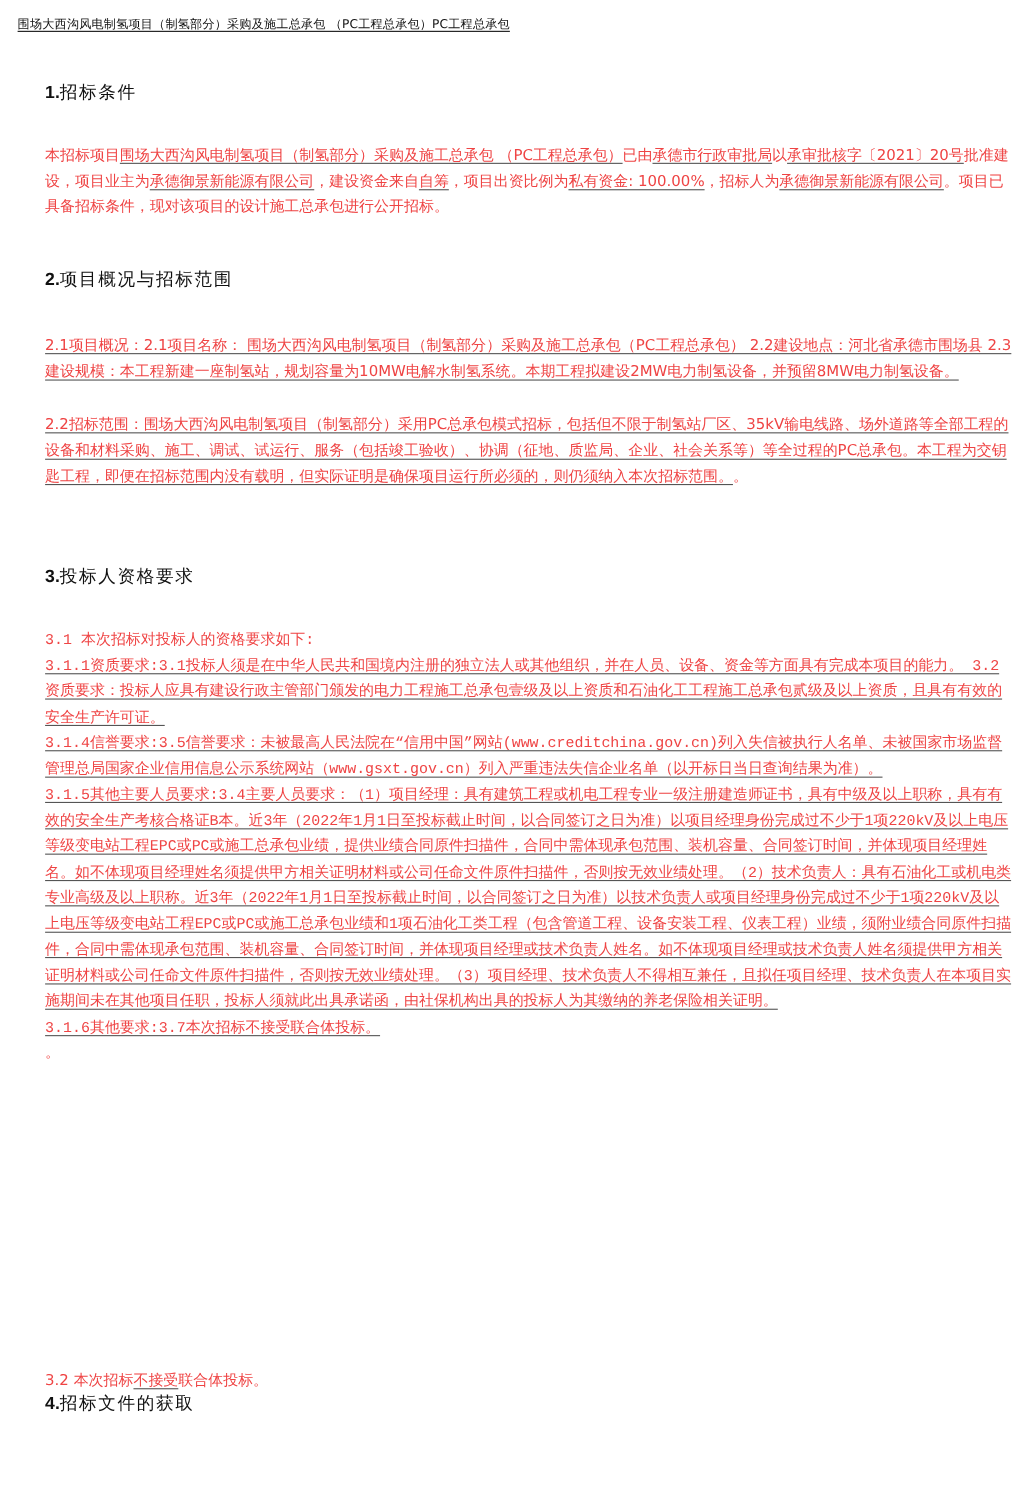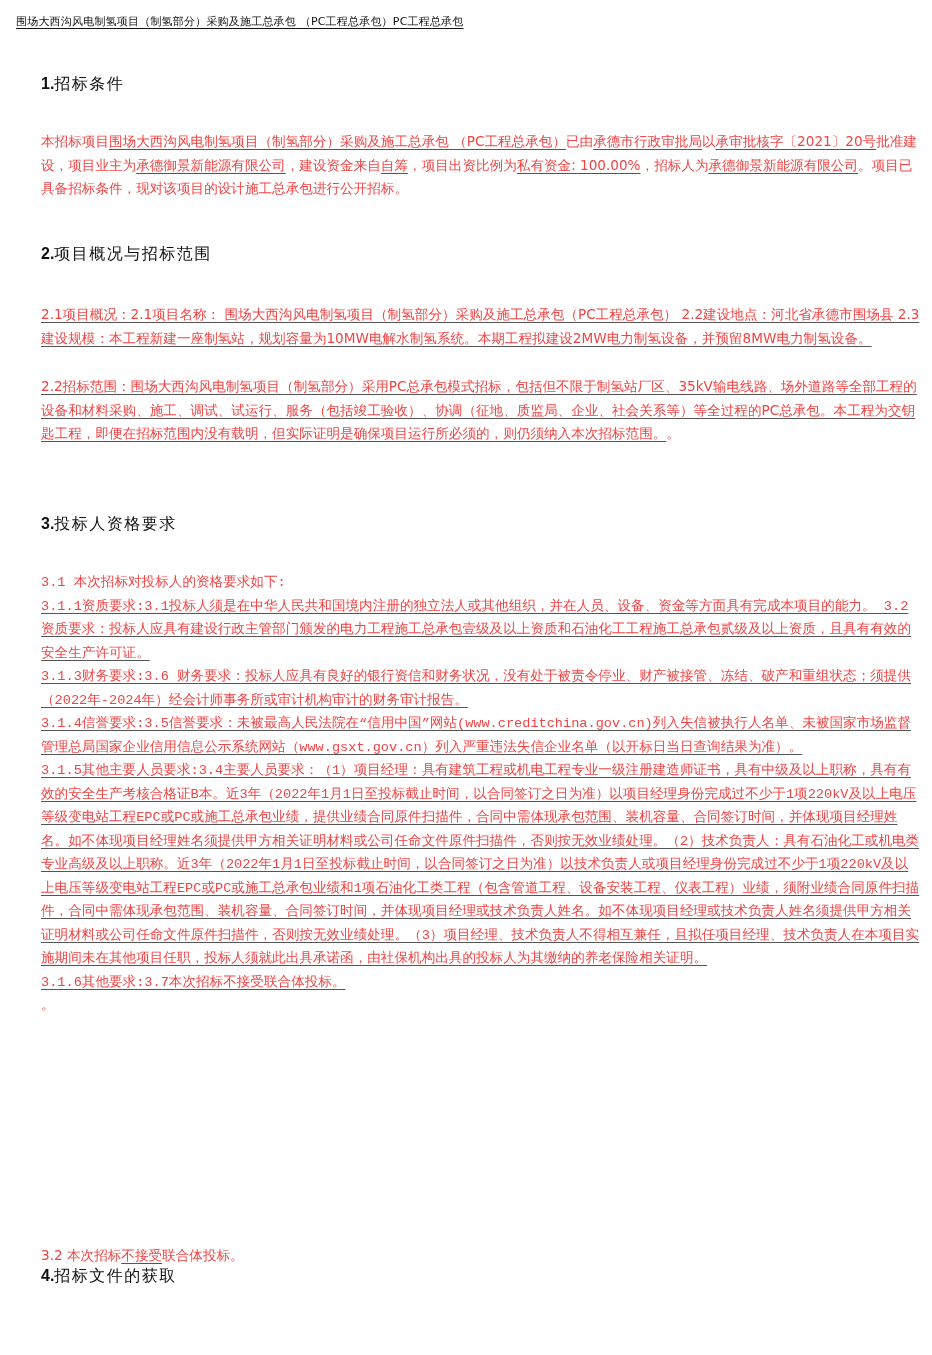--- a/index.html
+++ b/index.html
@@ -43,21 +43,20 @@
 </div>
 <div class="para" style="top:303px;"><span class="u">2.1项目概况：2.1项目名称： 围场大西沟风电制氢项目（制氢部分）采购及施工总承包（PC工程总承包） 2.2建设地点：河北省承德市围场县 2.3建设规模：本工程新建一座制氢站，规划容量为10MW电解水制氢系统。本期工程拟建设2MW电力制氢设备，并预留8MW电力制氢设备。</span></div>
 <div class="para" style="top:375px;"><span class="u">2.2招标范围：围场大西沟风电制氢项目（制氢部分）采用PC总承包模式招标，包括但不限于制氢站厂区、35kV输电线路、场外道路等全部工程的设备和材料采购、施工、调试、试运行、服务（包括竣工验收）、协调（征地、质监局、企业、社会关系等）等全过程的PC总承包。本工程为交钥匙工程，即便在招标范围内没有载明，但实际证明是确保项目运行所必须的，则仍须纳入本次招标范围。</span><span>。</span></div>
 
 <div class="h2" style="top:510px;">
   <b>3.</b><span>投标人资格要求</span>
 </div>
 <div class="para" style="top:571px;">
   <span class="block">3.1 本次招标对投标人的资格要求如下:</span>
   <span class="block"><span class="u">3.1.1资质要求:3.1投标人须是在中华人民共和国境内注册的独立法人或其他组织，并在人员、设备、资金等方面具有完成本项目的能力。 3.2资质要求：投标人应具有建设行政主管部门颁发的电力工程施工总承包壹级及以上资质和石油化工工程施工总承包贰级及以上资质，且具有有效的安全生产许可证。</span></span>
-  <span class="block"><span class="u">3.1.3财务要求:3.6 财务要求：投标人应具有良好的银行资信和财务状况，没有处于被责令停业、财产被接管、冻结、破产和重组状态；须提供（2022年-2024年）经会计师事务所或审计机构审计的财务审计报告。</span></span>
   <span class="block"><span class="u">3.1.4信誉要求:3.5信誉要求：未被最高人民法院在“信用中国”网站(www.creditchina.gov.cn)列入失信被执行人名单、未被国家市场监督管理总局国家企业信用信息公示系统网站（www.gsxt.gov.cn）列入严重违法失信企业名单（以开标日当日查询结果为准）。</span></span>
   <span class="block"><span class="u">3.1.5其他主要人员要求:3.4主要人员要求：（1）项目经理：具有建筑工程或机电工程专业一级注册建造师证书，具有中级及以上职称，具有有效的安全生产考核合格证B本。近3年（2022年1月1日至投标截止时间，以合同签订之日为准）以项目经理身份完成过不少于1项220kV及以上电压等级变电站工程EPC或PC或施工总承包业绩，提供业绩合同原件扫描件，合同中需体现承包范围、装机容量、合同签订时间，并体现项目经理姓名。如不体现项目经理姓名须提供甲方相关证明材料或公司任命文件原件扫描件，否则按无效业绩处理。（2）技术负责人：具有石油化工或机电类专业高级及以上职称。近3年（2022年1月1日至投标截止时间，以合同签订之日为准）以技术负责人或项目经理身份完成过不少于1项220kV及以上电压等级变电站工程EPC或PC或施工总承包业绩和1项石油化工类工程（包含管道工程、设备安装工程、仪表工程）业绩，须附业绩合同原件扫描件，合同中需体现承包范围、装机容量、合同签订时间，并体现项目经理或技术负责人姓名。如不体现项目经理或技术负责人姓名须提供甲方相关证明材料或公司任命文件原件扫描件，否则按无效业绩处理。（3）项目经理、技术负责人不得相互兼任，且拟任项目经理、技术负责人在本项目实施期间未在其他项目任职，投标人须就此出具承诺函，由社保机构出具的投标人为其缴纳的养老保险相关证明。</span></span>
   <span class="block"><span class="u">3.1.6其他要求:3.7本次招标不接受联合体投标。</span></span>
   <span class="block">。</span>
 </div>
 <div class="para" style="top:1244px;"><span>3.2 本次招标</span><span class="u">不接受</span><span>联合体投标。</span></div>
 
 <div class="h2" style="top:1262px;">
   <b>4.</b><span>招标文件的获取</span>
 </div>

